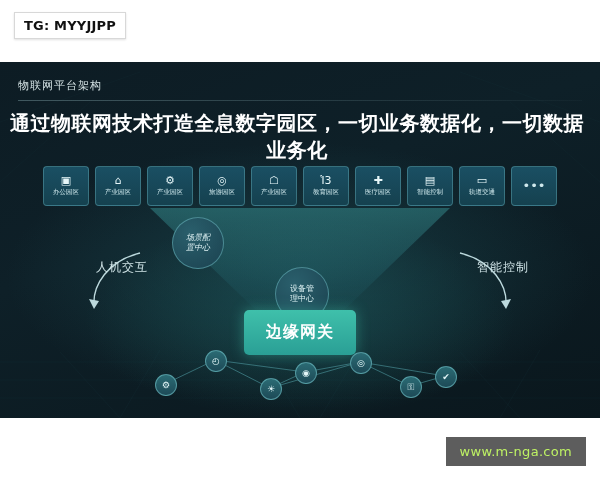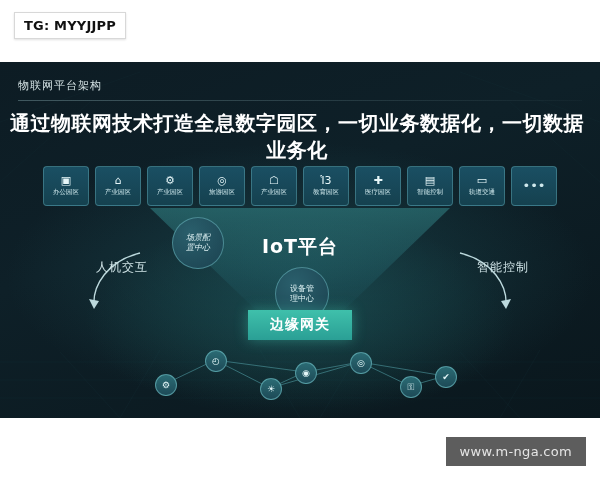--- a/index.html
+++ b/index.html
@@ -11,21 +11,21 @@
   .tg-badge{
     position:absolute;left:14px;top:12px;
     background:#ffffff;color:#111;
     font-size:13px;font-weight:700;
     padding:5px 9px;border:1px solid #d8d8d8;
     box-shadow:0 1px 2px rgba(0,0,0,.12);
     letter-spacing:.2px;
   }
   .wm{
     position:absolute;right:14px;bottom:14px;
-    background:#5d5d5d;color:#e5e5e5;
+    background:#5d5d5d;color:#bef264;
     font-size:13px;padding:7px 14px;letter-spacing:.3px;
   }
   .poster{
     position:absolute;left:0;top:62px;width:600px;height:356px;
     background:
       radial-gradient(ellipse 420px 190px at 50% 60%, rgba(31,85,92,.55) 0%, rgba(12,30,38,0) 70%),
       radial-gradient(ellipse 300px 140px at 50% 72%, rgba(46,170,160,.22) 0%, rgba(12,30,38,0) 72%),
       linear-gradient(160deg,#0d1c24 0%,#0e2028 40%,#0a171d 100%);
     overflow:hidden;
   }
@@ -81,22 +81,22 @@
   .b-device{left:275px;top:205px;width:52px;height:52px;}
   .arrow-left,.arrow-right{
     position:absolute;color:#cfe3e6;font-size:12px;letter-spacing:1px;
   }
   .arrow-left{left:96px;top:197px;}
   .arrow-right{right:71px;top:197px;}
   .arc{position:absolute;}
   .gateway{
     position:absolute;left:50%;top:248px;transform:translateX(-50%);
     background:linear-gradient(180deg,#3fc0ab 0%,#2a9f95 100%);
-    color:#ffffff;font-size:14px;font-weight:700;letter-spacing:1px;
-    padding:6px 22px;border-radius:0;
+    color:#ffffff;font-size:16px;font-weight:700;letter-spacing:1px;
+    padding:12px 22px;border-radius:5px;
     box-shadow:0 0 14px rgba(63,192,171,.45);
   }
   .network{position:absolute;left:0;right:0;top:274px;height:78px;}
   .node{
     position:absolute;width:20px;height:20px;border-radius:50%;
     background:linear-gradient(180deg,#2b6b74 0%,#1d4a57 100%);
     border:1px solid rgba(130,215,220,.5);
     display:flex;align-items:center;justify-content:center;
     color:#e3f6f8;font-size:9px;
   }
@@ -172,21 +172,20 @@
     </div>
     <div class="chip more">
       <span>•••</span>
     </div>
   </div>
 
   <div class="funnel">
     <div class="funnel-shape"></div>
   </div>
 
-  <div class="iot-title">IoT平台</div>
 
   <div class="bubble b-scene">
     <div>
       <div>场景配</div>
       <div>置中心</div>
     </div>
   </div>
   <div class="bubble b-device">
     <div>
       <div>设备管</div>

